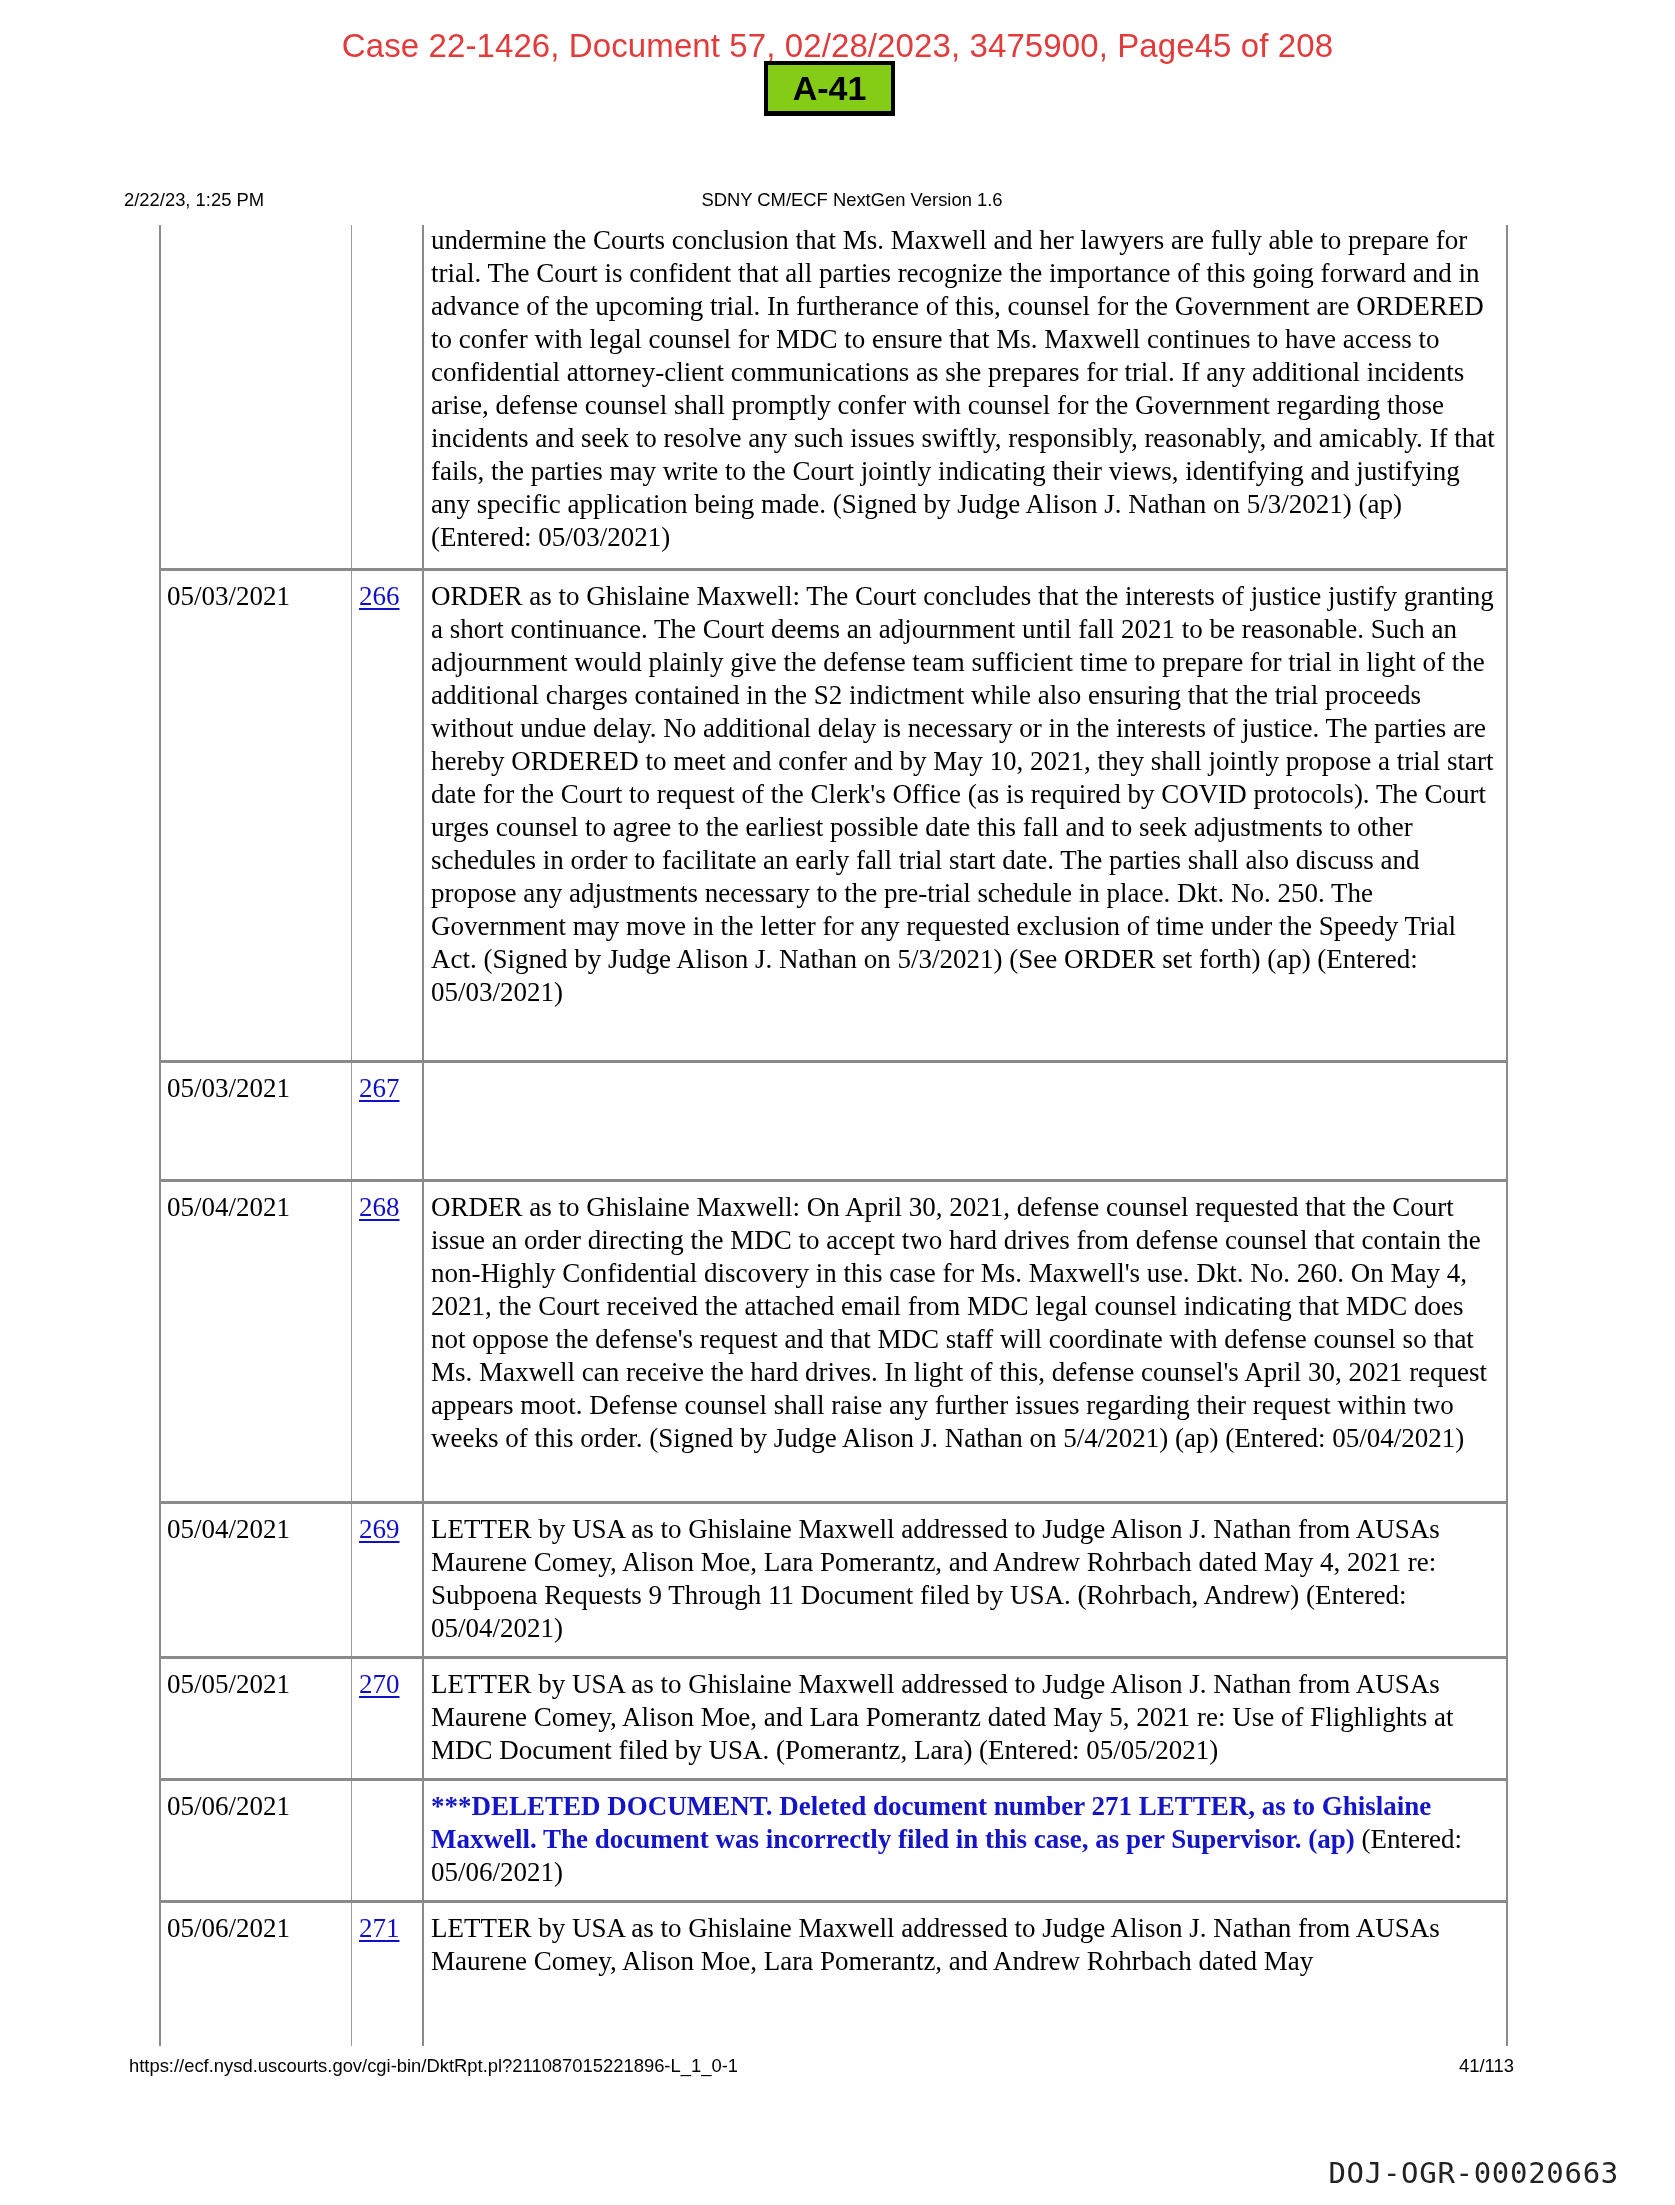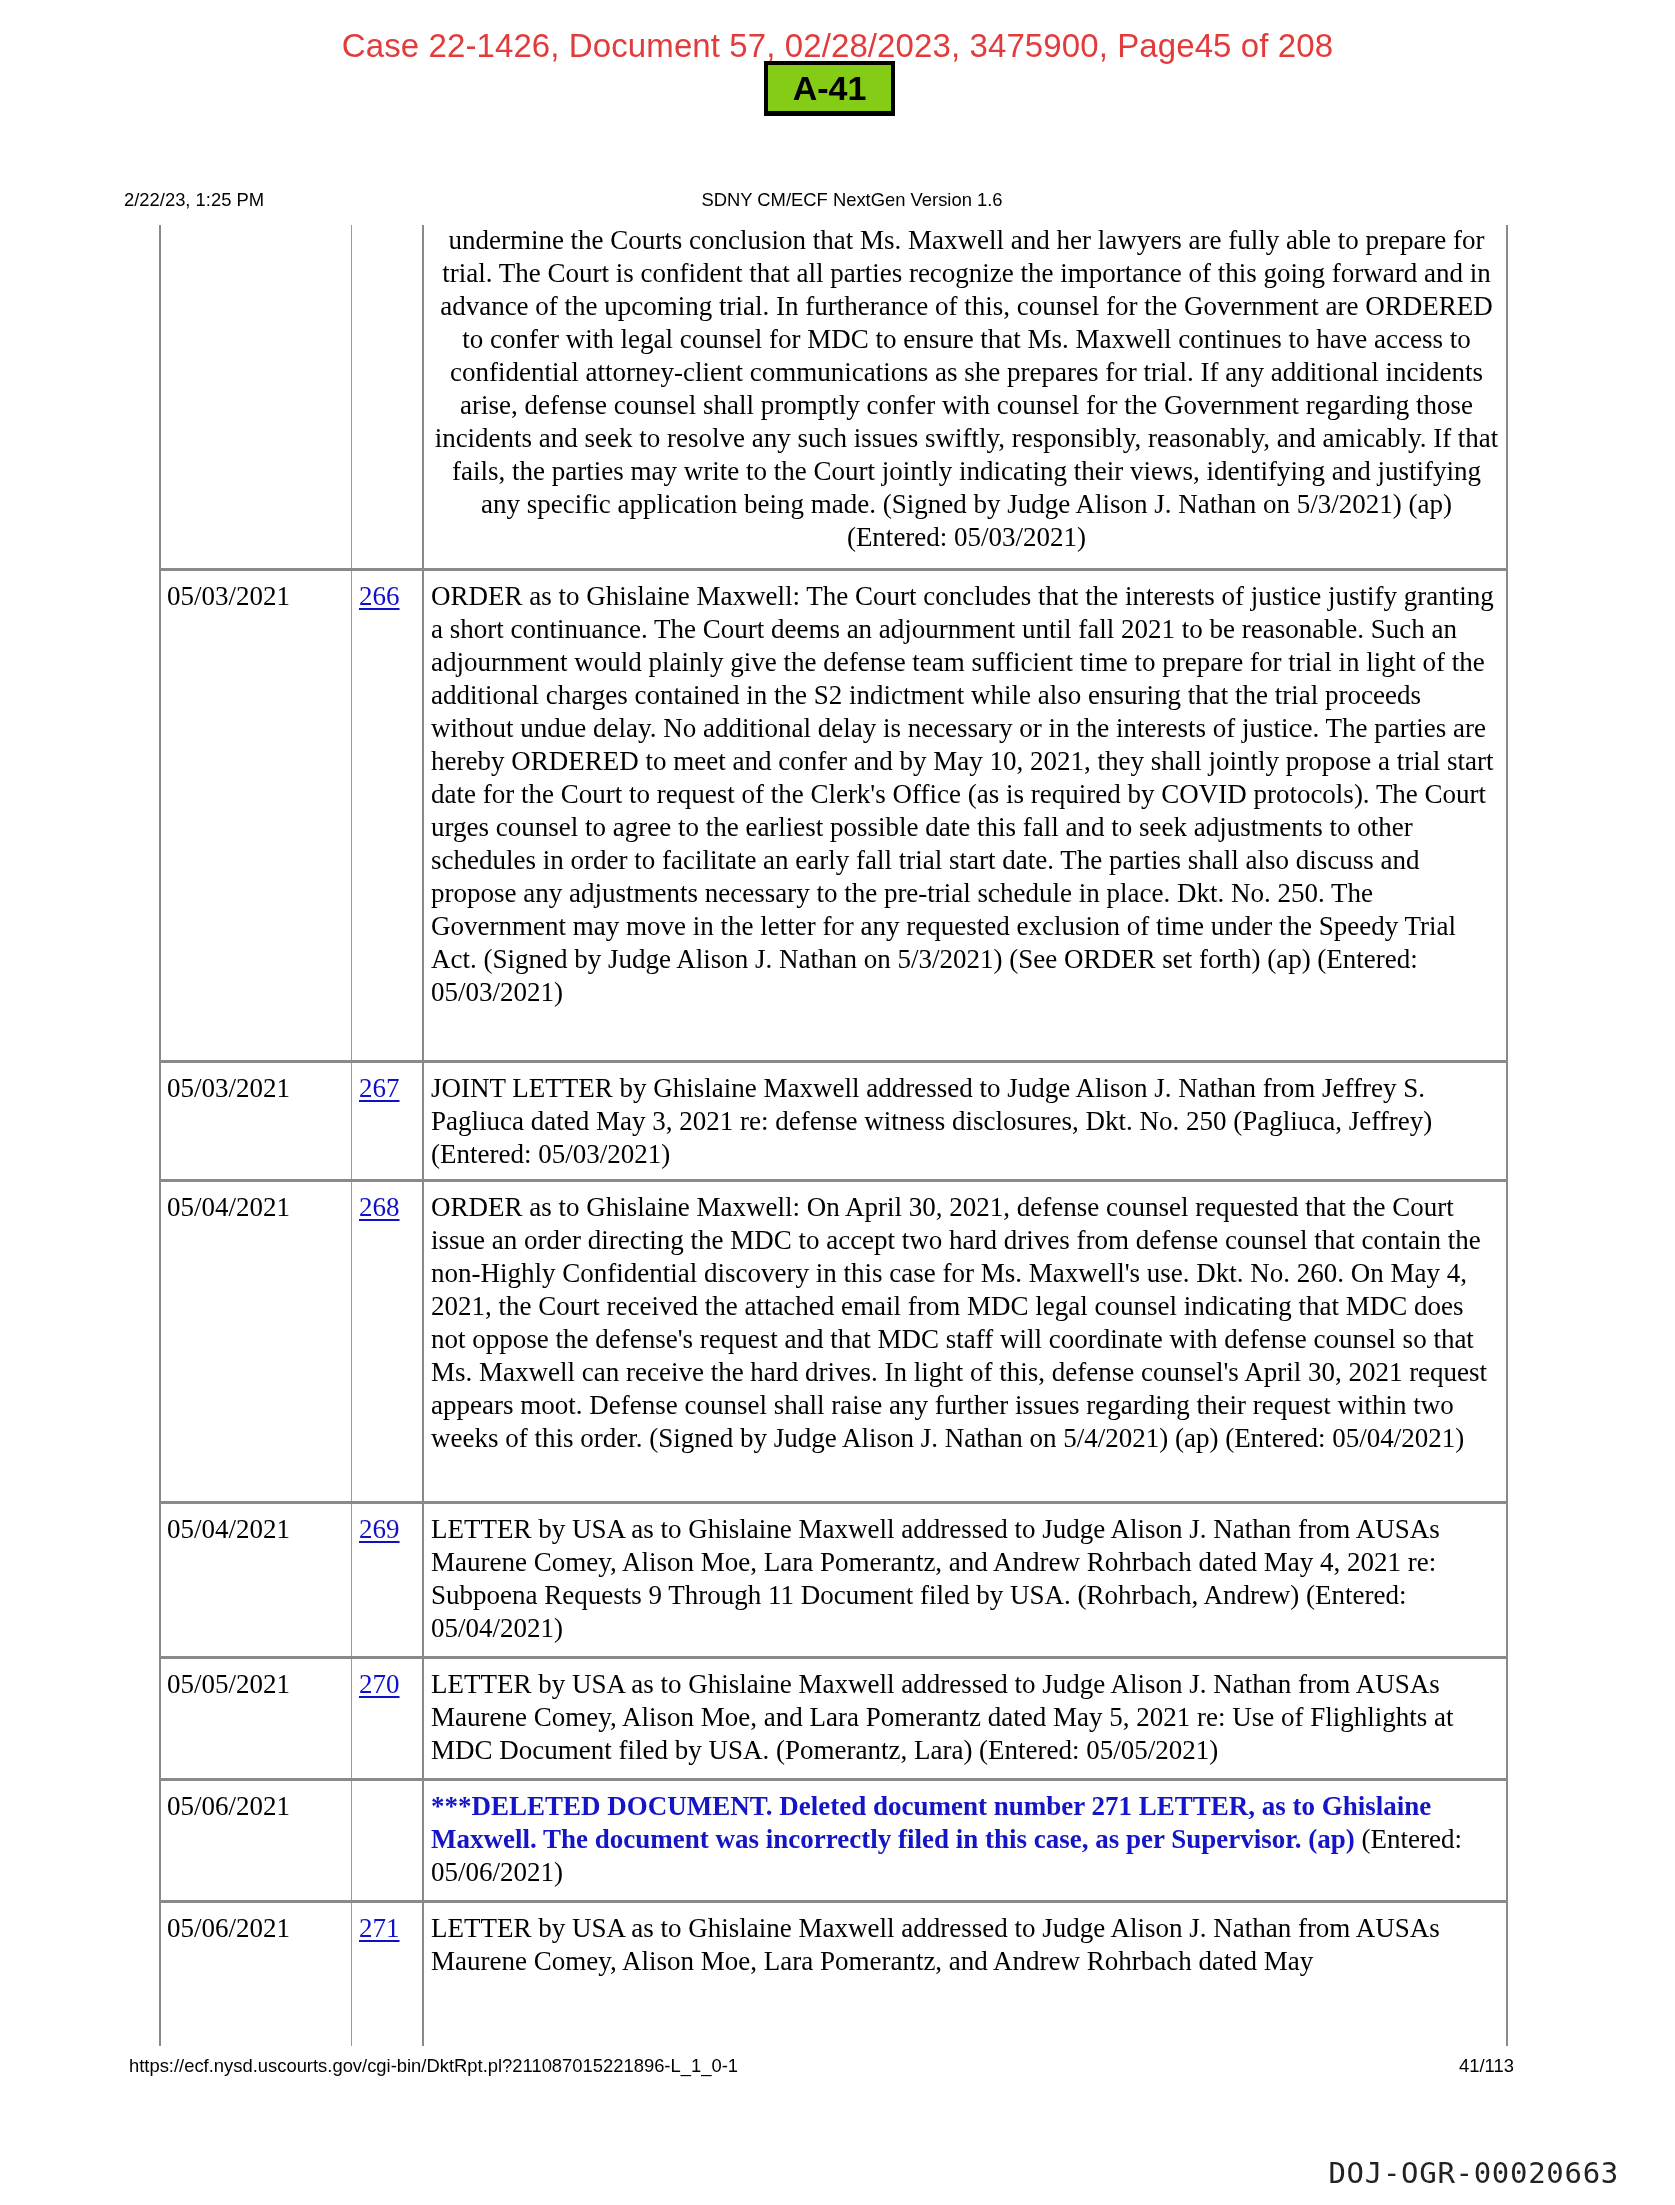--- a/index.html
+++ b/index.html
@@ -33,21 +33,21 @@
   .vline.l0 { left: 0; }
   .vline.l1 { left: 192px; width: 1.3px; background: #9a9a9a; }
   .vline.l2 { left: 263px; }
   .vline.l3 { left: 1347px; }
 
   .row { position: absolute; left: 0; width: 1349px; }
   .row .hline { position: absolute; left: 0; top: 0; width: 1349px; height: 3.3px; background: #8a8a8a; }
   .row .cell-date { position: absolute; left: 8px; top: 12px; width: 177px; }
   .row .cell-num  { position: absolute; left: 200px; top: 12px; width: 59px; }
   .row .cell-text { position: absolute; left: 272px; top: 12px; width: 1071px; }
-  .row.first .cell-text { top: -1.3px; text-align: center; }
+  .row.first .cell-text { top: -1.3px; }
 
   a.doclink { color: #1a0dab; color: #1010c8; text-decoration: underline; text-decoration-thickness: 2px; text-underline-offset: 3.3px; text-align: right; }
   .deleted { color: #1515c8; font-weight: bold; }
 
   .print-footer {
     position: absolute; top: 2055px; left: 5px; width: 1675px; height: 26px;
     font-family: "Liberation Sans", sans-serif; font-size: 18.4px; color: #000;
   }
   .print-footer .url { position: absolute; left: 124px; }
   .print-footer .page { position: absolute; left: 1454px; }
@@ -82,21 +82,20 @@
     <div class="hline"></div>
     <div class="cell-date">05/03/2021</div>
     <div class="cell-num"><a class="doclink" href="#">266</a></div>
     <div class="cell-text">ORDER as to Ghislaine Maxwell: The Court concludes that the interests of justice justify granting a short continuance. The Court deems an adjournment until fall 2021 to be reasonable. Such an adjournment would plainly give the defense team sufficient time to prepare for trial in light of the additional charges contained in the S2 indictment while also ensuring that the trial proceeds without undue delay. No additional delay is necessary or in the interests of justice. The parties are hereby ORDERED to meet and confer and by May 10, 2021, they shall jointly propose a trial start date for the Court to request of the Clerk's Office (as is required by COVID protocols). The Court urges counsel to agree to the earliest possible date this fall and to seek adjustments to other schedules in order to facilitate an early fall trial start date. The parties shall also discuss and propose any adjustments necessary to the pre-trial schedule in place. Dkt. No. 250. The Government may move in the letter for any requested exclusion of time under the Speedy Trial Act. (Signed by Judge Alison J. Nathan on 5/3/2021) (See ORDER set forth) (ap) (Entered: 05/03/2021)</div>
   </div>
 
   <div class="row" style="top:835px; height:120px;">
     <div class="hline"></div>
     <div class="cell-date">05/03/2021</div>
     <div class="cell-num"><a class="doclink" href="#">267</a></div>
-    <div class="cell-text">JOINT LETTER by Ghislaine Maxwell addressed to Judge Alison J. Nathan from Jeffrey S. Pagliuca dated May 3, 2021 re: defense witness disclosures, Dkt. No. 250 (Pagliuca, Jeffrey) (Entered: 05/03/2021)</div>
   </div>
 
   <div class="row" style="top:954px; height:322px;">
     <div class="hline"></div>
     <div class="cell-date">05/04/2021</div>
     <div class="cell-num"><a class="doclink" href="#">268</a></div>
     <div class="cell-text">ORDER as to Ghislaine Maxwell: On April 30, 2021, defense counsel requested that the Court issue an order directing the MDC to accept two hard drives from defense counsel that contain the non-Highly Confidential discovery in this case for Ms. Maxwell's use. Dkt. No. 260. On May 4, 2021, the Court received the attached email from MDC legal counsel indicating that MDC does not oppose the defense's request and that MDC staff will coordinate with defense counsel so that Ms. Maxwell can receive the hard drives. In light of this, defense counsel's April 30, 2021 request appears moot. Defense counsel shall raise any further issues regarding their request within two weeks of this order. (Signed by Judge Alison J. Nathan on 5/4/2021) (ap) (Entered: 05/04/2021)</div>
   </div>
 
   <div class="row" style="top:1276px; height:154px;">

